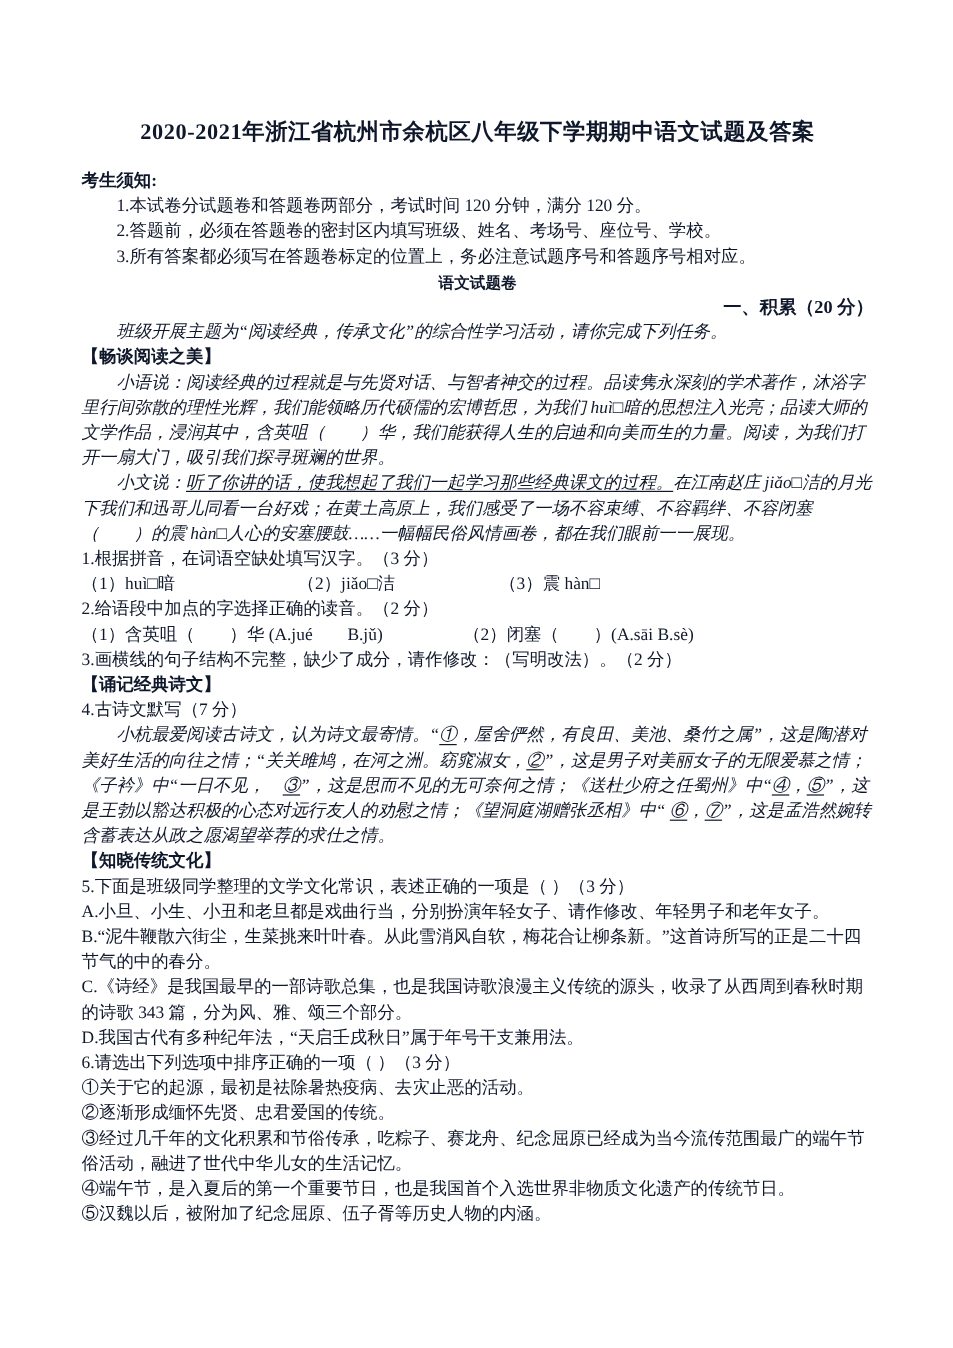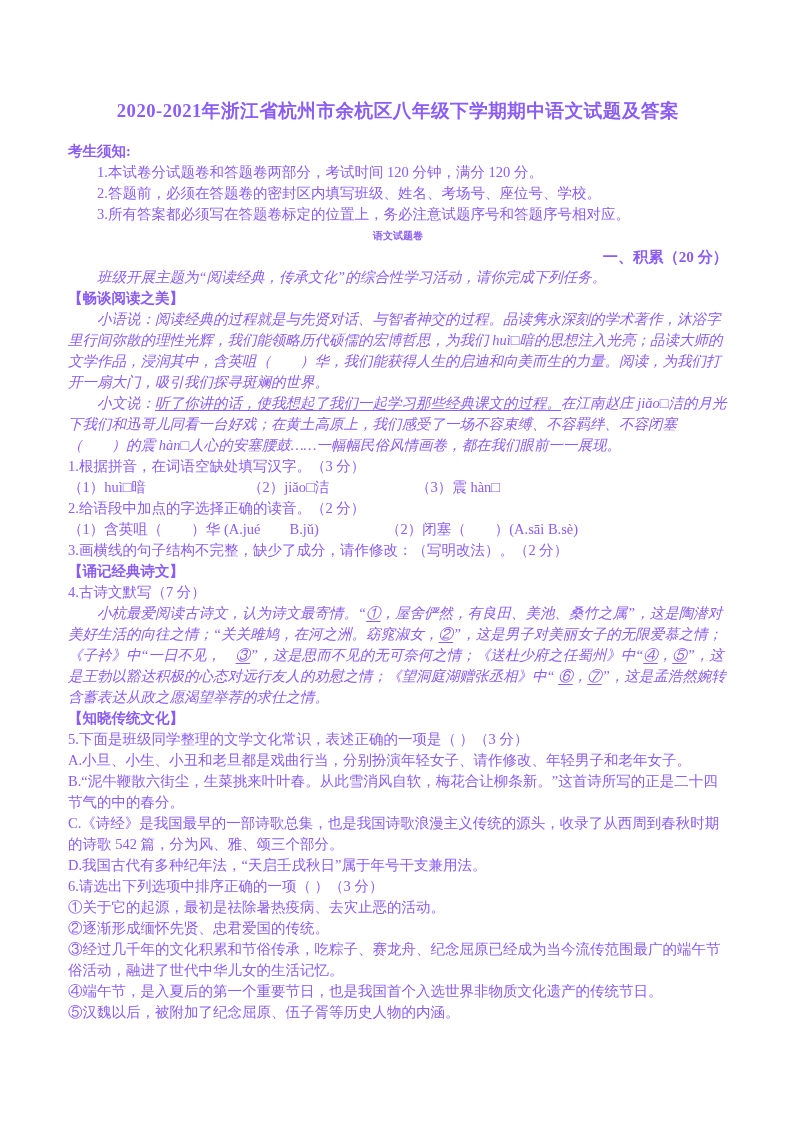--- a/index.html
+++ b/index.html
@@ -7,37 +7,37 @@
     position: relative;
     width: 794px;
     height: 1123px;
     margin: 0 auto;
     background: #ffffff;
     box-sizing: border-box;
     padding: 98px 66px 40px 68px;
     font-family: "Liberation Serif", "DejaVu Serif", serif;
     font-size: 14.5px;
     line-height: 21px;
-    color: #8b5cf6;
+    color: #0f172a;
     overflow: hidden;
   }
   .doc-title {
     font-size: 18.6px;
     font-weight: bold;
     text-align: center;
     white-space: nowrap;
     line-height: 26px;
     margin-bottom: 17px;
     letter-spacing: 0.5px;
   }
   .bold { font-weight: bold; }
   .indent { text-indent: 2em; font-style: italic; }
   .notice-item { padding-left: 2em; }
   .sec-heading { font-weight: bold; font-size: 15.2px; text-align: right; }
-  .paper-subtitle { font-weight: bold; font-size: 10px; text-align: center; }
+  .paper-subtitle { font-weight: bold; font-size: 13px; text-align: center; }
   .block-heading { font-weight: bold; }
   .u { text-decoration: underline; text-underline-offset: 2px; }
   .fill-num { text-decoration: underline; text-underline-offset: 3px; }
   .q1-item-1 { display: inline-block; width: 180px; }
   .q1-item-2 { display: inline-block; width: 168px; }
   .q2-item-1 { display: inline-block; width: 318px; }
   p, div.line { margin: 0; }
 </style>
 </head>
 <body>
@@ -75,21 +75,21 @@
 
   <div class="line">4.古诗文默写（7 分）</div>
 
   <div class="line indent"><span>小杭最爱阅读古诗文，认为诗文最寄情。“</span><span class="fill-num">①</span><span>，屋舍俨然，有良田、美池、桑竹之属”，这是陶潜对美好生活的向往之情；“关关雎鸠，在河之洲。窈窕淑女，</span><span class="fill-num">②</span><span>”，这是男子对美丽女子的无限爱慕之情；《子衿》中“一日不见，　</span><span class="fill-num">③</span><span>”，这是思而不见的无可奈何之情；《送杜少府之任蜀州》中“</span><span class="fill-num">④</span><span>，</span><span class="fill-num">⑤</span><span>”，这是王勃以豁达积极的心态对远行友人的劝慰之情；《望洞庭湖赠张丞相》中“ </span><span class="fill-num">⑥</span><span>，</span><span class="fill-num">⑦</span><span>”，这是孟浩然婉转含蓄表达从政之愿渴望举荐的求仕之情。</span></div>
 
   <div class="block-heading">【知晓传统文化】</div>
 
   <div class="line">5.下面是班级同学整理的文学文化常识，表述正确的一项是（ ）（3 分）</div>
   <div class="line">A.小旦、小生、小丑和老旦都是戏曲行当，分别扮演年轻女子、请作修改、年轻男子和老年女子。</div>
   <div class="line">B.“泥牛鞭散六街尘，生菜挑来叶叶春。从此雪消风自软，梅花合让柳条新。”这首诗所写的正是二十四节气的中的春分。</div>
-  <div class="line">C.《诗经》是我国最早的一部诗歌总集，也是我国诗歌浪漫主义传统的源头，收录了从西周到春秋时期的诗歌 542 篇，分为风、雅、颂三个部分。</div>
+  <div class="line">C.《诗经》是我国最早的一部诗歌总集，也是我国诗歌浪漫主义传统的源头，收录了从西周到春秋时期的诗歌 343 篇，分为风、雅、颂三个部分。</div>
   <div class="line">D.我国古代有多种纪年法，“天启壬戌秋日”属于年号干支兼用法。</div>
 
   <div class="line">6.请选出下列选项中排序正确的一项（ ）（3 分）</div>
   <div class="line">①关于它的起源，最初是祛除暑热疫病、去灾止恶的活动。</div>
   <div class="line">②逐渐形成缅怀先贤、忠君爱国的传统。</div>
   <div class="line">③经过几千年的文化积累和节俗传承，吃粽子、赛龙舟、纪念屈原已经成为当今流传范围最广的端午节俗活动，融进了世代中华儿女的生活记忆。</div>
   <div class="line">④端午节，是入夏后的第一个重要节日，也是我国首个入选世界非物质文化遗产的传统节日。</div>
   <div class="line">⑤汉魏以后，被附加了纪念屈原、伍子胥等历史人物的内涵。</div>
 
 </div>

